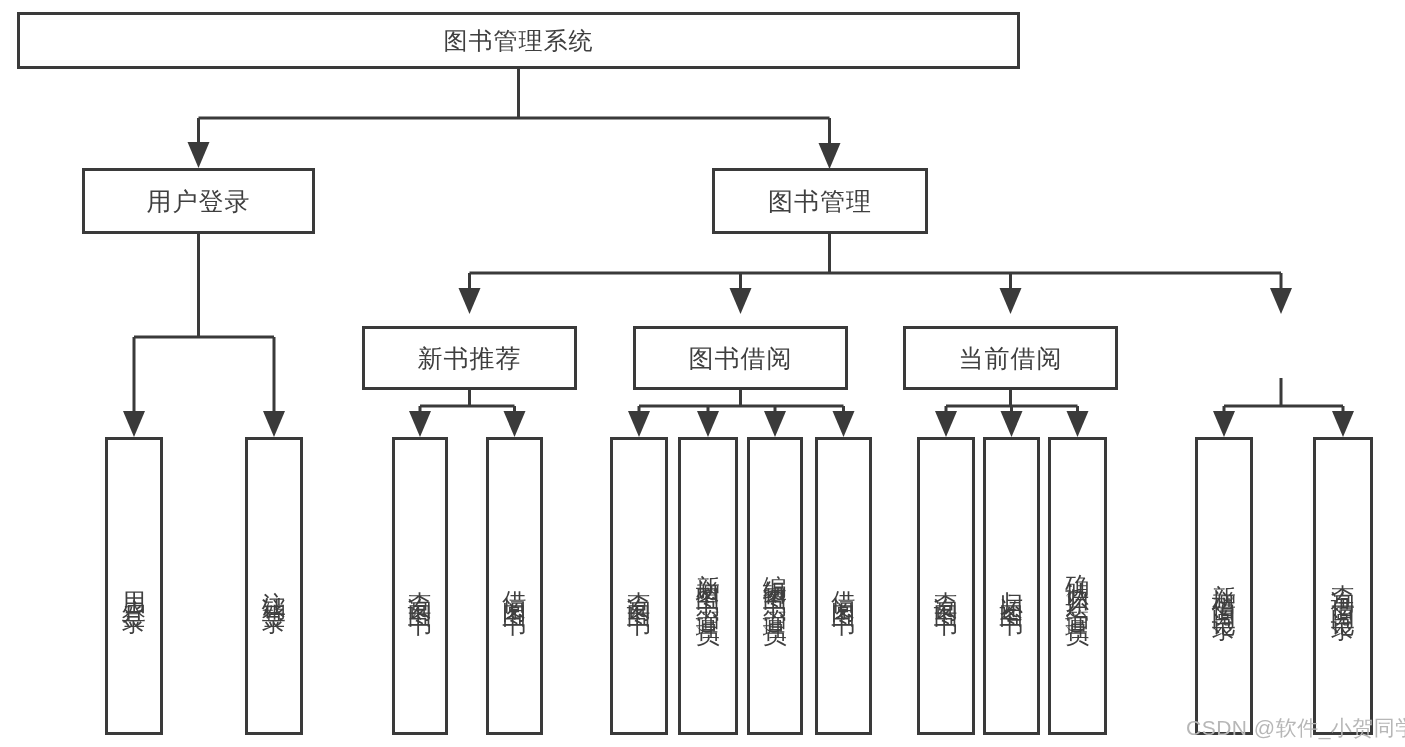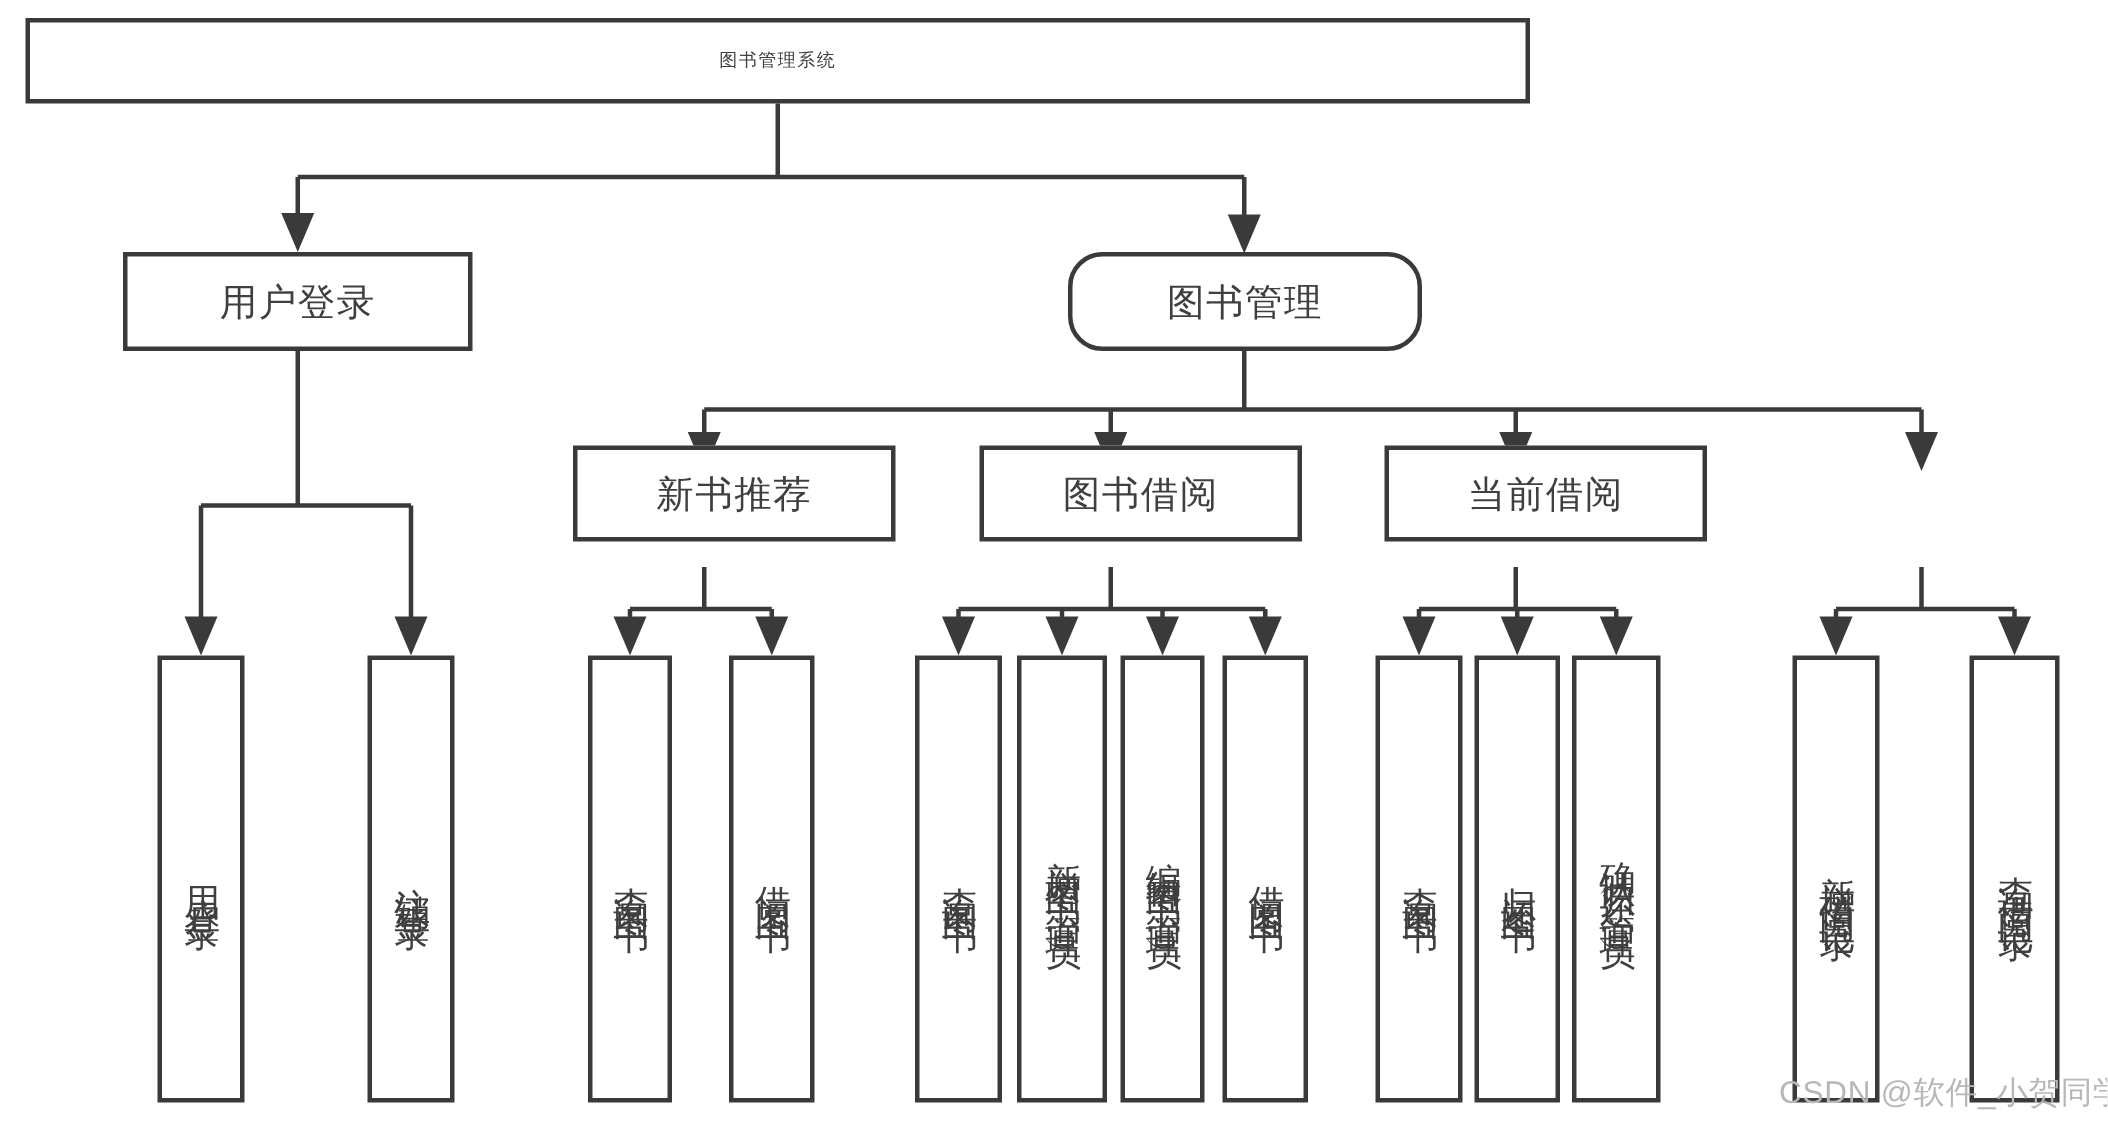--- a/index.html
+++ b/index.html
@@ -13,31 +13,31 @@
   #connectors{
     position:absolute;left:0;top:0;width:1405px;height:747px;
     z-index:1;pointer-events:none;
   }
   .box{
     position:absolute;box-sizing:border-box;
     border:3px solid #3a3a3a;background:#ffffff;
     display:flex;align-items:center;justify-content:center;
     z-index:2;color:#3f3f3f;
   }
-  .root-label{font-size:12px;letter-spacing:1px;}
+  .root-label{font-size:24px;letter-spacing:1px;}
   .h-label{font-size:25px;letter-spacing:1px;}
   .v-label{
     writing-mode:vertical-rl;
     text-orientation:mixed;
     font-size:24px;
     letter-spacing:7px;
     line-height:1.15;
   }
   .leaf{top:437px;height:298px;}
-  .lvl3{top:297px;height:64px;margin-left:20px;}
+  .lvl3{top:326px;height:64px;}
   #watermark{
     position:absolute;left:1186px;top:714px;
     font-size:21px;color:#b7b7b7;letter-spacing:0.5px;
     z-index:3;white-space:nowrap;
   }
   .stroke{stroke:#3a3a3a;stroke-width:3;fill:none;}
   .arrow{fill:#3a3a3a;stroke:none;}
 </style>
 </head>
 <body>
@@ -80,21 +80,21 @@
     <polygon class="arrow" points="1332,411 1354,411 1343,437"></polygon>
   </svg>
 
   <div class="box" style="left:17px;top:12px;width:1003px;height:57px;">
     <span class="root-label">图书管理系统</span>
   </div>
 
   <div class="box" style="left:82px;top:168px;width:233px;height:66px;">
     <span class="h-label">用户登录</span>
   </div>
-  <div class="box" style="left:712px;top:168px;width:236px;height:66px;border-radius:23px;">
+  <div class="box" style="left:712px;top:168px;width:216px;height:66px;">
     <span class="h-label">图书管理</span>
   </div>
 
   <div class="box lvl3" style="left:362px;width:215px;">
     <span class="h-label">新书推荐</span>
   </div>
   <div class="box lvl3" style="left:903px;width:215px;">
     <span class="h-label">当前借阅</span>
   </div>
   <div class="box lvl3" style="left:633px;width:215px;">

